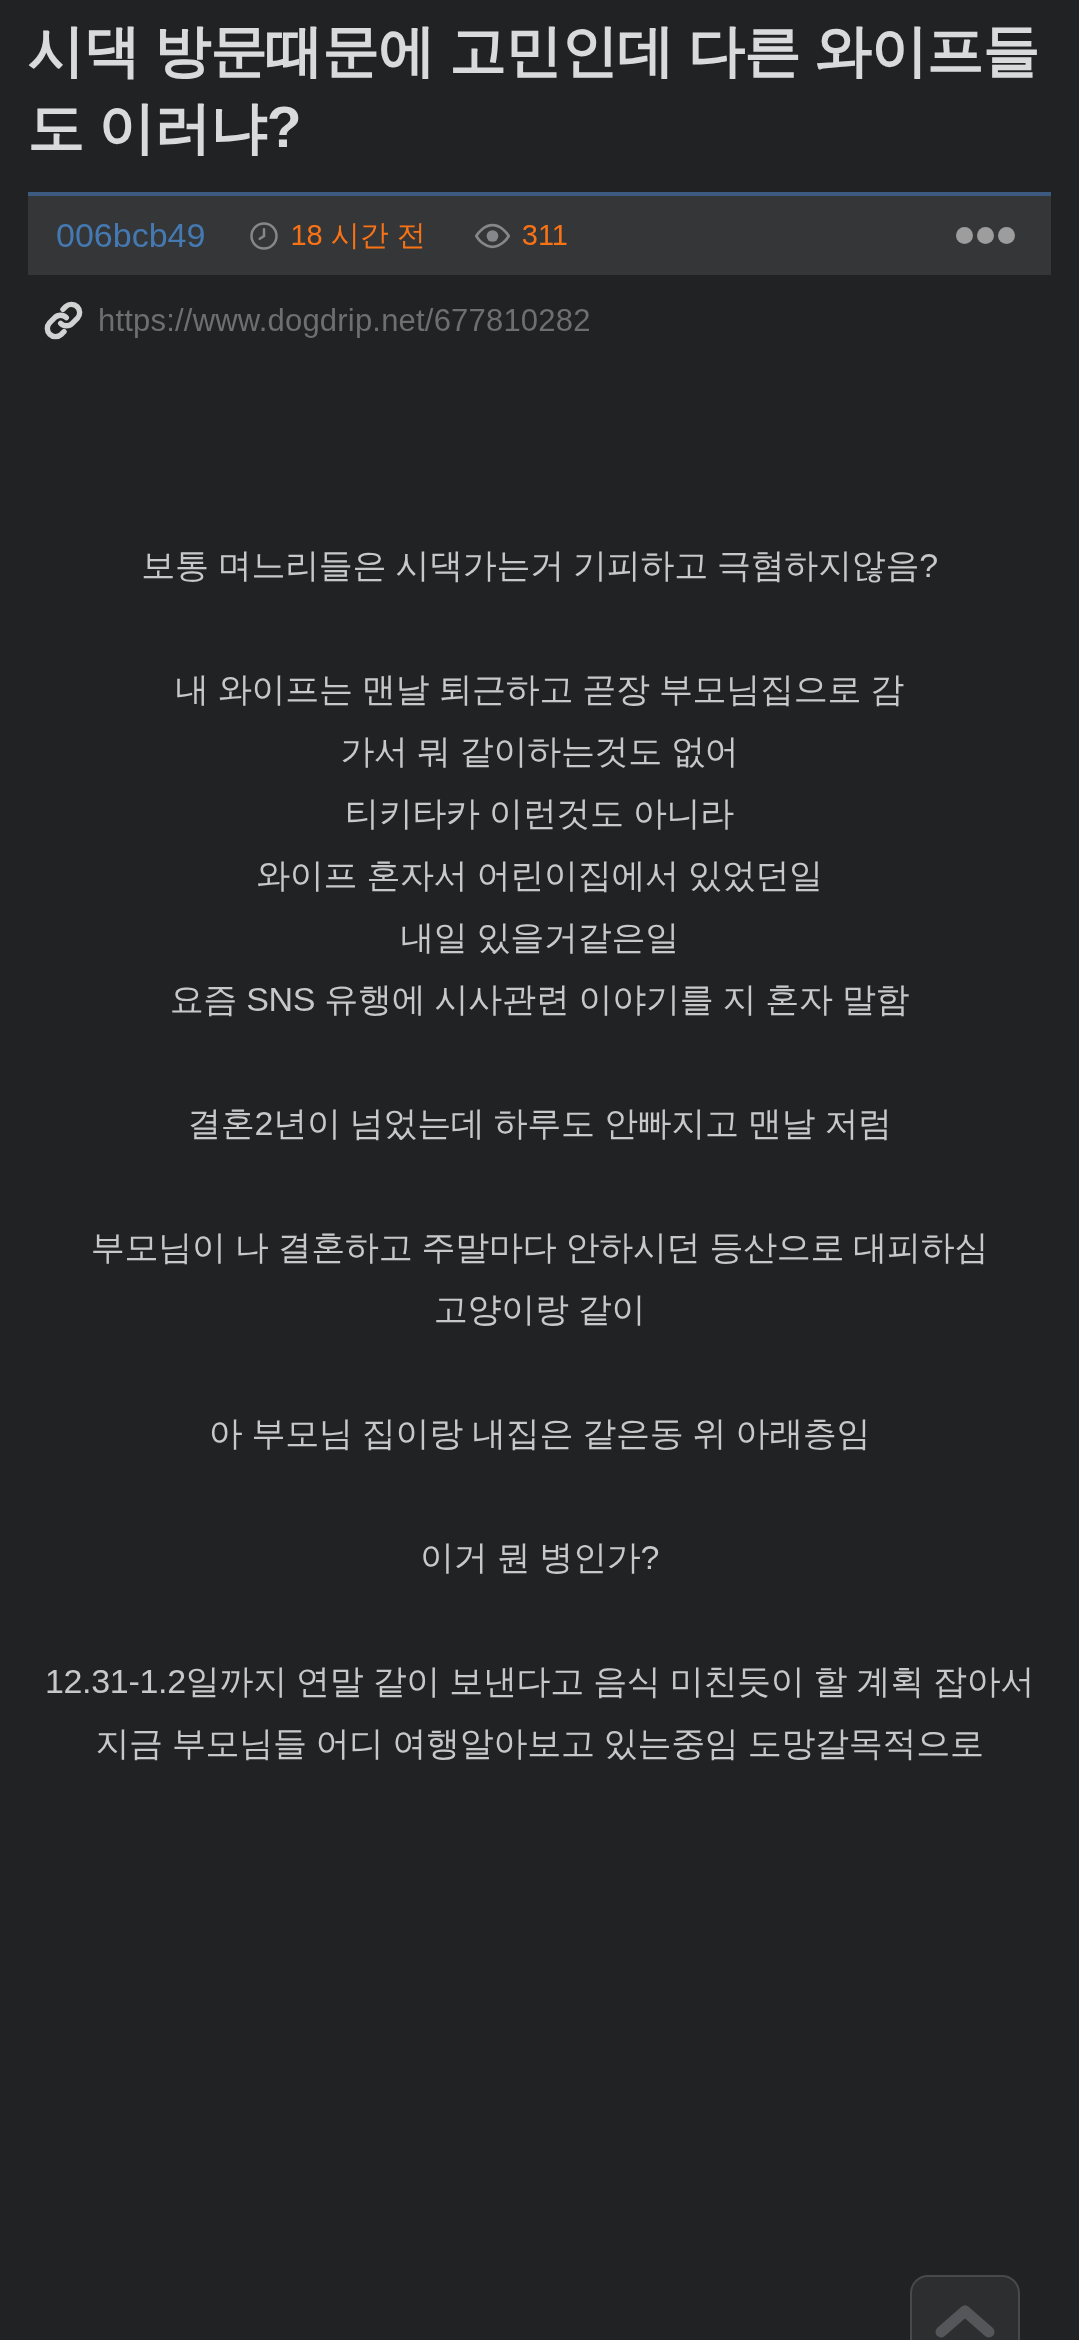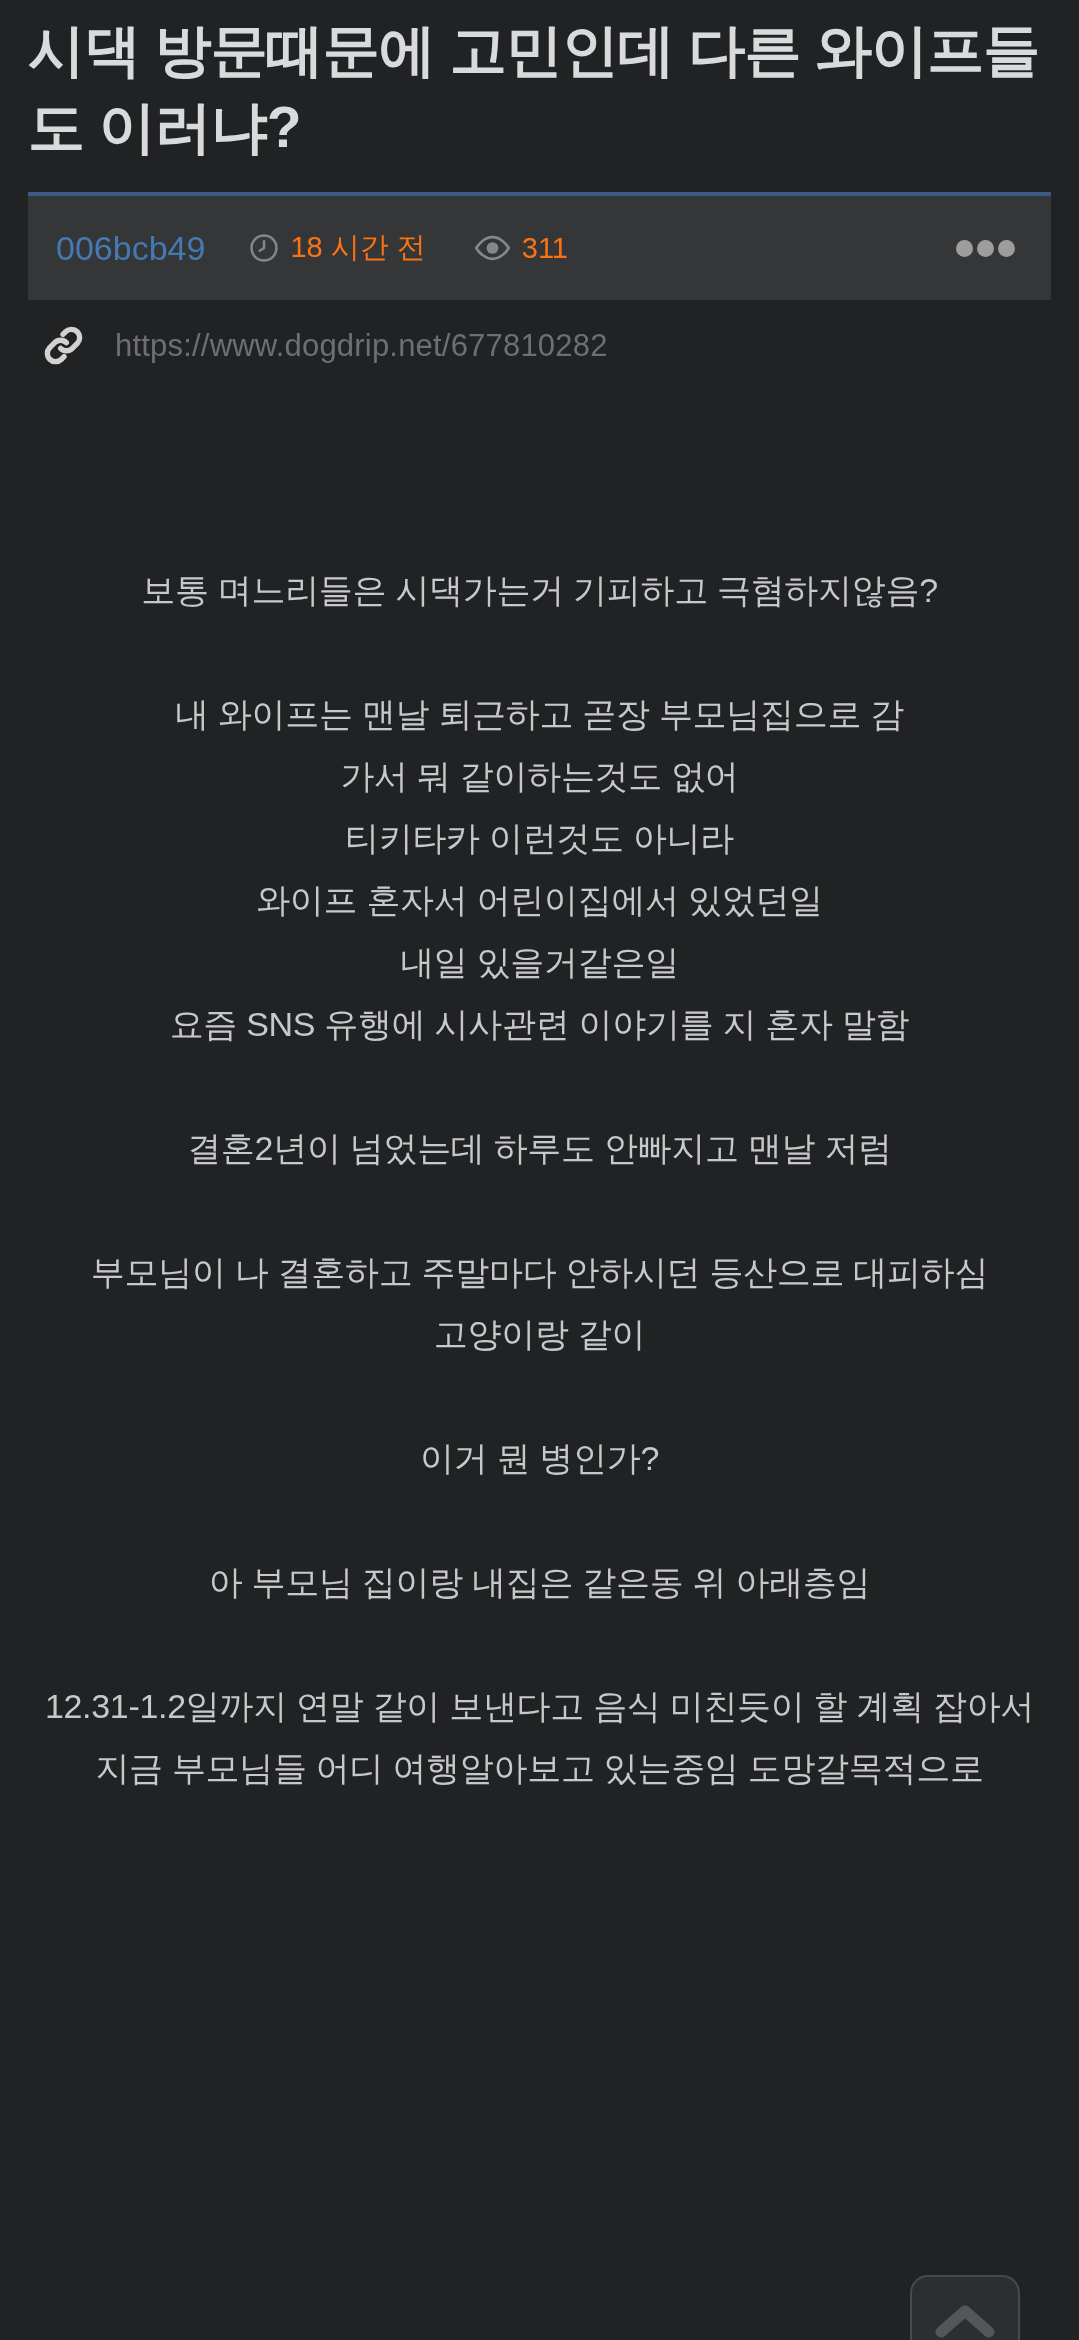--- a/index.html
+++ b/index.html
@@ -20,21 +20,21 @@
     font-size: 57px;
     line-height: 77px;
     font-weight: 700;
     letter-spacing: -1px;
     color: #d9dadb;
   }
 
   
   .meta-bar {
     margin: 26px 28px 0 28px;
-    height: 108px;
+    height: 83px;
     border-top: 4px solid #3d5a80;
     background: #343638;
     display: flex;
     align-items: center;
     padding: 0 36px 0 28px;
     box-sizing: border-box;
   }
   .author {
     font-size: 34px;
     color: #4579b2;
@@ -64,21 +64,21 @@
     border-radius: 50%;
     background: #9d9d9d;
   }
 
   
   .url-row {
     margin: 24px 28px 0 28px;
     padding-left: 14px;
     display: flex;
     align-items: center;
-    gap: 30px;
+    gap: 13px;
   }
   .url-row svg { display: block; }
   .source-url {
     font-size: 31px;
     color: #6e6f71;
     text-decoration: none;
     letter-spacing: 0.2px;
   }
 
   
@@ -167,22 +167,22 @@
     <p>보통 며느리들은 시댁가는거 기피하고 극혐하지않음?</p>
     <p>내 와이프는 맨날 퇴근하고 곧장 부모님집으로 감
 가서 뭐 같이하는것도 없어
 티키타카 이런것도 아니라
 와이프 혼자서 어린이집에서 있었던일
 내일 있을거같은일
 요즘 SNS 유행에 시사관련 이야기를 지 혼자 말함</p>
     <p>결혼2년이 넘었는데 하루도 안빠지고 맨날 저럼</p>
     <p>부모님이 나 결혼하고 주말마다 안하시던 등산으로 대피하심
 고양이랑 같이</p>
+    <p>아 부모님 집이랑 내집은 같은동 위 아래층임</p>
     <p>이거 뭔 병인가?</p>
-    <p>아 부모님 집이랑 내집은 같은동 위 아래층임</p>
     <p>12.31-1.2일까지 연말 같이 보낸다고 음식 미친듯이 할 계획 잡아서 지금 부모님들 어디 여행알아보고 있는중임 도망갈목적으로</p>
   </div>
 
 </div>
 
 <div class="scroll-top">
   <span>
     <svg width="64" height="36" viewBox="0 0 64 36" fill="none" stroke="#54565a" stroke-width="11" stroke-linecap="round" stroke-linejoin="round">
       <polyline points="8,29 32,8 56,29"></polyline>
     </svg>

